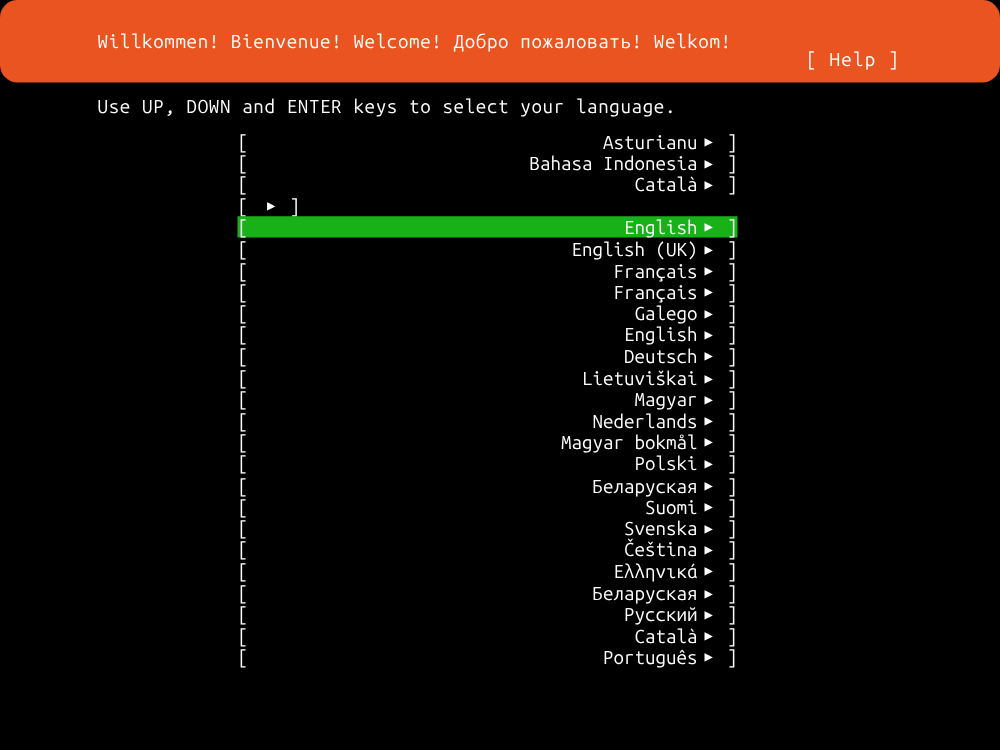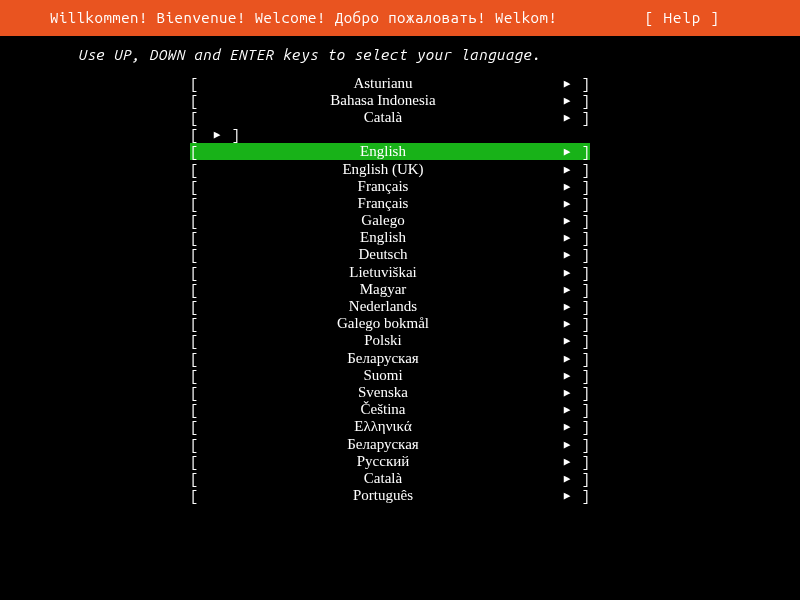--- a/index.html
+++ b/index.html
@@ -12,40 +12,41 @@
       height: 600px;
       background: #000000;
       font-family: "Ubuntu Mono", "DejaVu Sans Mono", monospace;
       font-size: 16px;
       color: #ffffff;
       overflow: hidden;
     }
     .header {
       background: #e95420;
       color: #ffffff;
-      padding: 8px 16px 8px 50px;
+      padding: 8px 16px 8px 78px;
       display: flex;
       justify-content: space-between;
       align-items: center;
       font-size: 15px;
       line-height: 1.3;
+      border-radius: 14px;
     }
     .header-title {
       letter-spacing: 0.5px;
     }
     .help-link {
       padding-right: 64px;
       letter-spacing: 1px;
+      margin-top: 30px;
     }
     .instruction {
       padding: 10px 16px 10px 78px;
       color: #ffffff;
       font-size: 15px;
       letter-spacing: 0.5px;
-      font-style: italic;
     }
     .language-list {
       padding-left: 190px;
       padding-top: 2px;
     }
     .lang-item {
       display: flex;
       align-items: center;
       height: 17.2px;
       font-size: 15px;
@@ -54,22 +55,21 @@
     }
     .lang-item.selected {
       background: #18b218;
     }
     .bracket-open {
       width: 18px;
       text-align: left;
     }
     .lang-label {
       flex: 1;
-      text-align: center;
-      font-family: Liberation Serif, serif;
+      text-align: right;
     }
     .arrow {
       width: 18px;
       text-align: center;
       font-size: 11px;
     }
     .bracket-close {
       width: 14px;
       text-align: right;
     }
@@ -163,21 +163,21 @@
       <span class="bracket-close">]</span>
     </div>
     <div class="lang-item">
       <span class="bracket-open">[</span>
       <span class="lang-label">Nederlands</span>
       <span class="arrow">▶</span>
       <span class="bracket-close">]</span>
     </div>
     <div class="lang-item">
       <span class="bracket-open">[</span>
-      <span class="lang-label">Galego bokmål</span>
+      <span class="lang-label">Magyar bokmål</span>
       <span class="arrow">▶</span>
       <span class="bracket-close">]</span>
     </div>
     <div class="lang-item">
       <span class="bracket-open">[</span>
       <span class="lang-label">Polski</span>
       <span class="arrow">▶</span>
       <span class="bracket-close">]</span>
     </div>
     <div class="lang-item">

